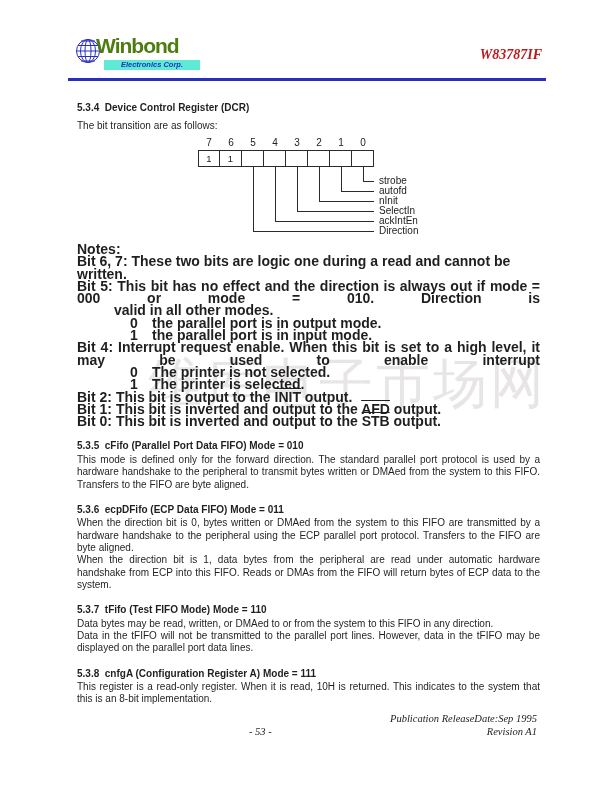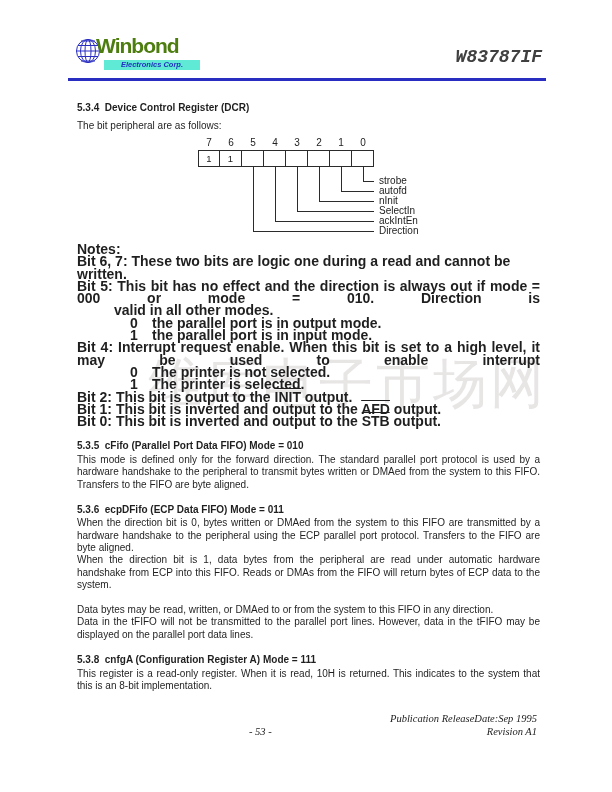--- a/index.html
+++ b/index.html
@@ -25,22 +25,22 @@
   .brand-band {
     position:absolute; left:29px; top:25px; width:96px; height:10px;
     background:#5eead4; display:flex; align-items:center; justify-content:center;
   }
   .brand-sub {
     color:#2230c0; font-weight:bold; font-style:italic; font-size:7.5px;
     white-space:nowrap; line-height:8px;
   }
   .doc-title {
     position:absolute; right:70px; top:47px;
-    font-family:Liberation Mono, monospace; font-style:italic; font-weight:bold;
-    font-size:18px; color:#404040;
+    font-family:Liberation Serif, serif; font-style:italic; font-weight:bold;
+    font-size:14px; color:#b91c1c;
   }
   .hdr-rule { position:absolute; left:68px; right:66px; top:78px; height:2.5px; background:#2a2ec0; }
 
   
   .watermark {
     position:absolute; left:148px; top:348px; z-index:0;
     font-size:54px; letter-spacing:3px; color:#c9c2c2; opacity:.42;
     white-space:nowrap; font-family:"DejaVu Sans", sans-serif;
   }
 
@@ -111,21 +111,21 @@
       </div>
     </div>
     <div class="doc-title">W83787IF</div>
     <div class="hdr-rule"></div>
   </div>
 
   <div class="watermark">维库电子市场网</div>
 
   <div class="content">
     <div class="sec-h">5.3.4  Device Control Register (DCR)</div>
-    <div class="intro">The bit peripheral are as follows:</div>
+    <div class="intro">The bit transition are as follows:</div>
 
     <div class="diagram">
       <div class="bitnums">
           <span>7</span>
           <span>6</span>
           <span>5</span>
           <span>4</span>
           <span>3</span>
           <span>2</span>
           <span>1</span>
@@ -184,20 +184,21 @@
         <div class="sec">
           <div class="sec-h">5.3.5  cFifo (Parallel Port Data FIFO) Mode = 010</div>
           <p class="para">This mode is defined only for the forward direction. The standard parallel port protocol is used by a hardware handshake to the peripheral to transmit bytes written or DMAed from the system to this FIFO. Transfers to the FIFO are byte aligned.</p>
         </div>
         <div class="sec">
           <div class="sec-h">5.3.6  ecpDFifo (ECP Data FIFO) Mode = 011</div>
           <p class="para">When the direction bit is 0, bytes written or DMAed from the system to this FIFO are transmitted by a hardware handshake to the peripheral using the ECP parallel port protocol. Transfers to the FIFO are byte aligned.</p>
           <p class="para">When the direction bit is 1, data bytes from the peripheral are read under automatic hardware handshake from ECP into this FIFO. Reads or DMAs from the FIFO will return bytes of ECP data to the system.</p>
         </div>
         <div class="sec">
+          <div class="sec-h">5.3.7  tFifo (Test FIFO Mode) Mode = 110</div>
           <p class="para">Data bytes may be read, written, or DMAed to or from the system to this FIFO in any direction.</p>
           <p class="para">Data in the tFIFO will not be transmitted to the parallel port lines. However, data in the tFIFO may be displayed on the parallel port data lines.</p>
         </div>
         <div class="sec">
           <div class="sec-h">5.3.8  cnfgA (Configuration Register A) Mode = 111</div>
           <p class="para">This register is a read-only register. When it is read, 10H is returned. This indicates to the system that this is an 8-bit implementation.</p>
         </div>
       </div>
   </div>
 

